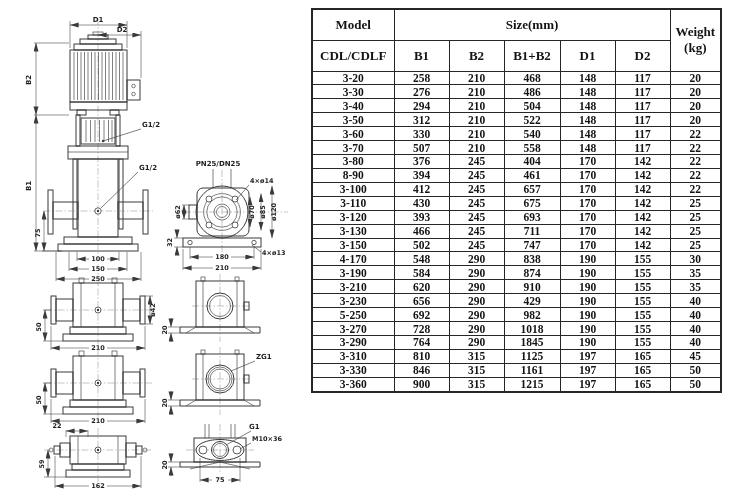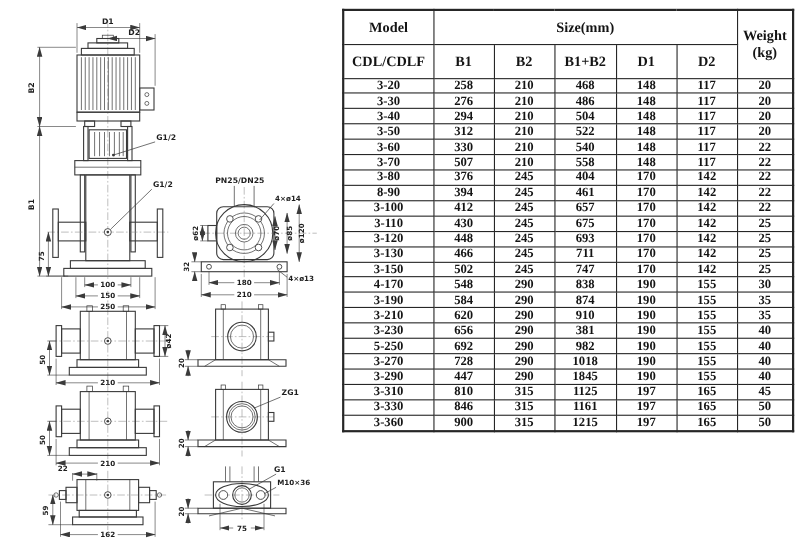--- a/index.html
+++ b/index.html
@@ -471,21 +471,21 @@
           <td>3-110</td>
           <td>430</td>
           <td>245</td>
           <td>675</td>
           <td>170</td>
           <td>142</td>
           <td>25</td>
         </tr>
         <tr>
           <td>3-120</td>
-          <td>448</td>
+          <td>393</td>
           <td>245</td>
           <td>693</td>
           <td>170</td>
           <td>142</td>
           <td>25</td>
         </tr>
         <tr>
           <td>3-130</td>
           <td>466</td>
           <td>245</td>
@@ -527,21 +527,21 @@
           <td>290</td>
           <td>910</td>
           <td>190</td>
           <td>155</td>
           <td>35</td>
         </tr>
         <tr>
           <td>3-230</td>
           <td>656</td>
           <td>290</td>
-          <td>381</td>
+          <td>429</td>
           <td>190</td>
           <td>155</td>
           <td>40</td>
         </tr>
         <tr>
           <td>5-250</td>
           <td>692</td>
           <td>290</td>
           <td>982</td>
           <td>190</td>
@@ -552,21 +552,21 @@
           <td>3-270</td>
           <td>728</td>
           <td>290</td>
           <td>1018</td>
           <td>190</td>
           <td>155</td>
           <td>40</td>
         </tr>
         <tr>
           <td>3-290</td>
-          <td>447</td>
+          <td>764</td>
           <td>290</td>
           <td>1845</td>
           <td>190</td>
           <td>155</td>
           <td>40</td>
         </tr>
         <tr>
           <td>3-310</td>
           <td>810</td>
           <td>315</td>

